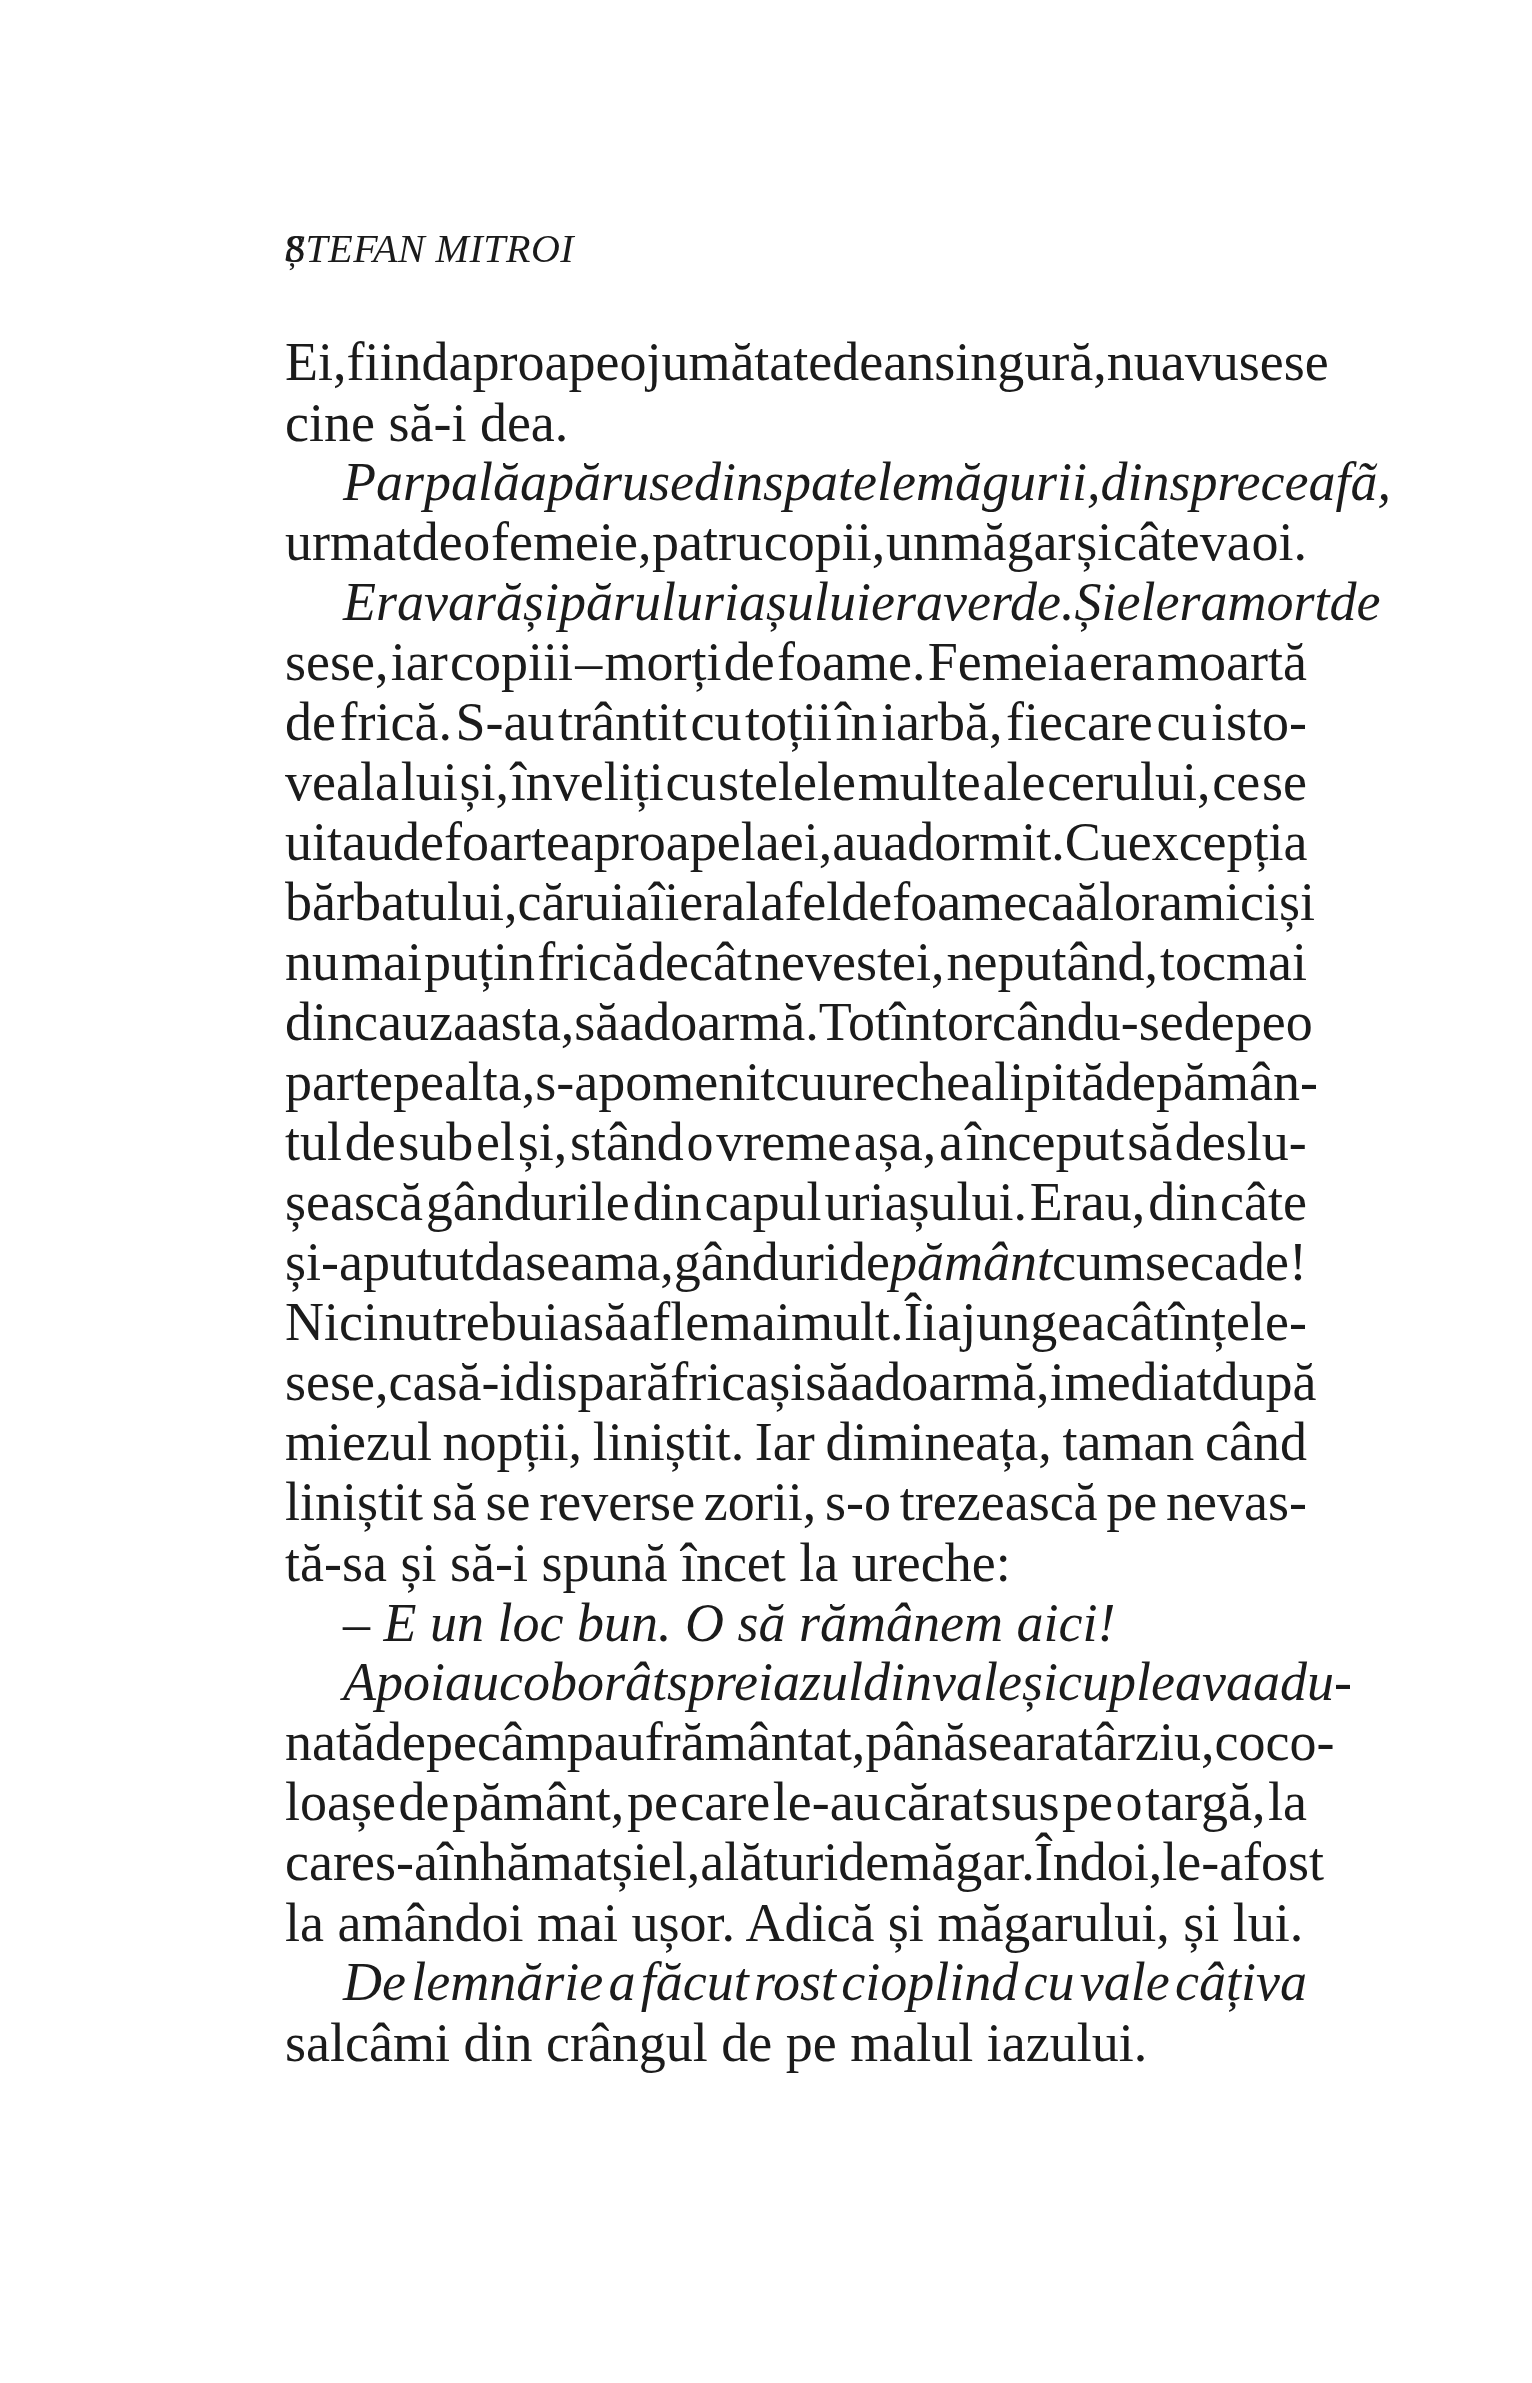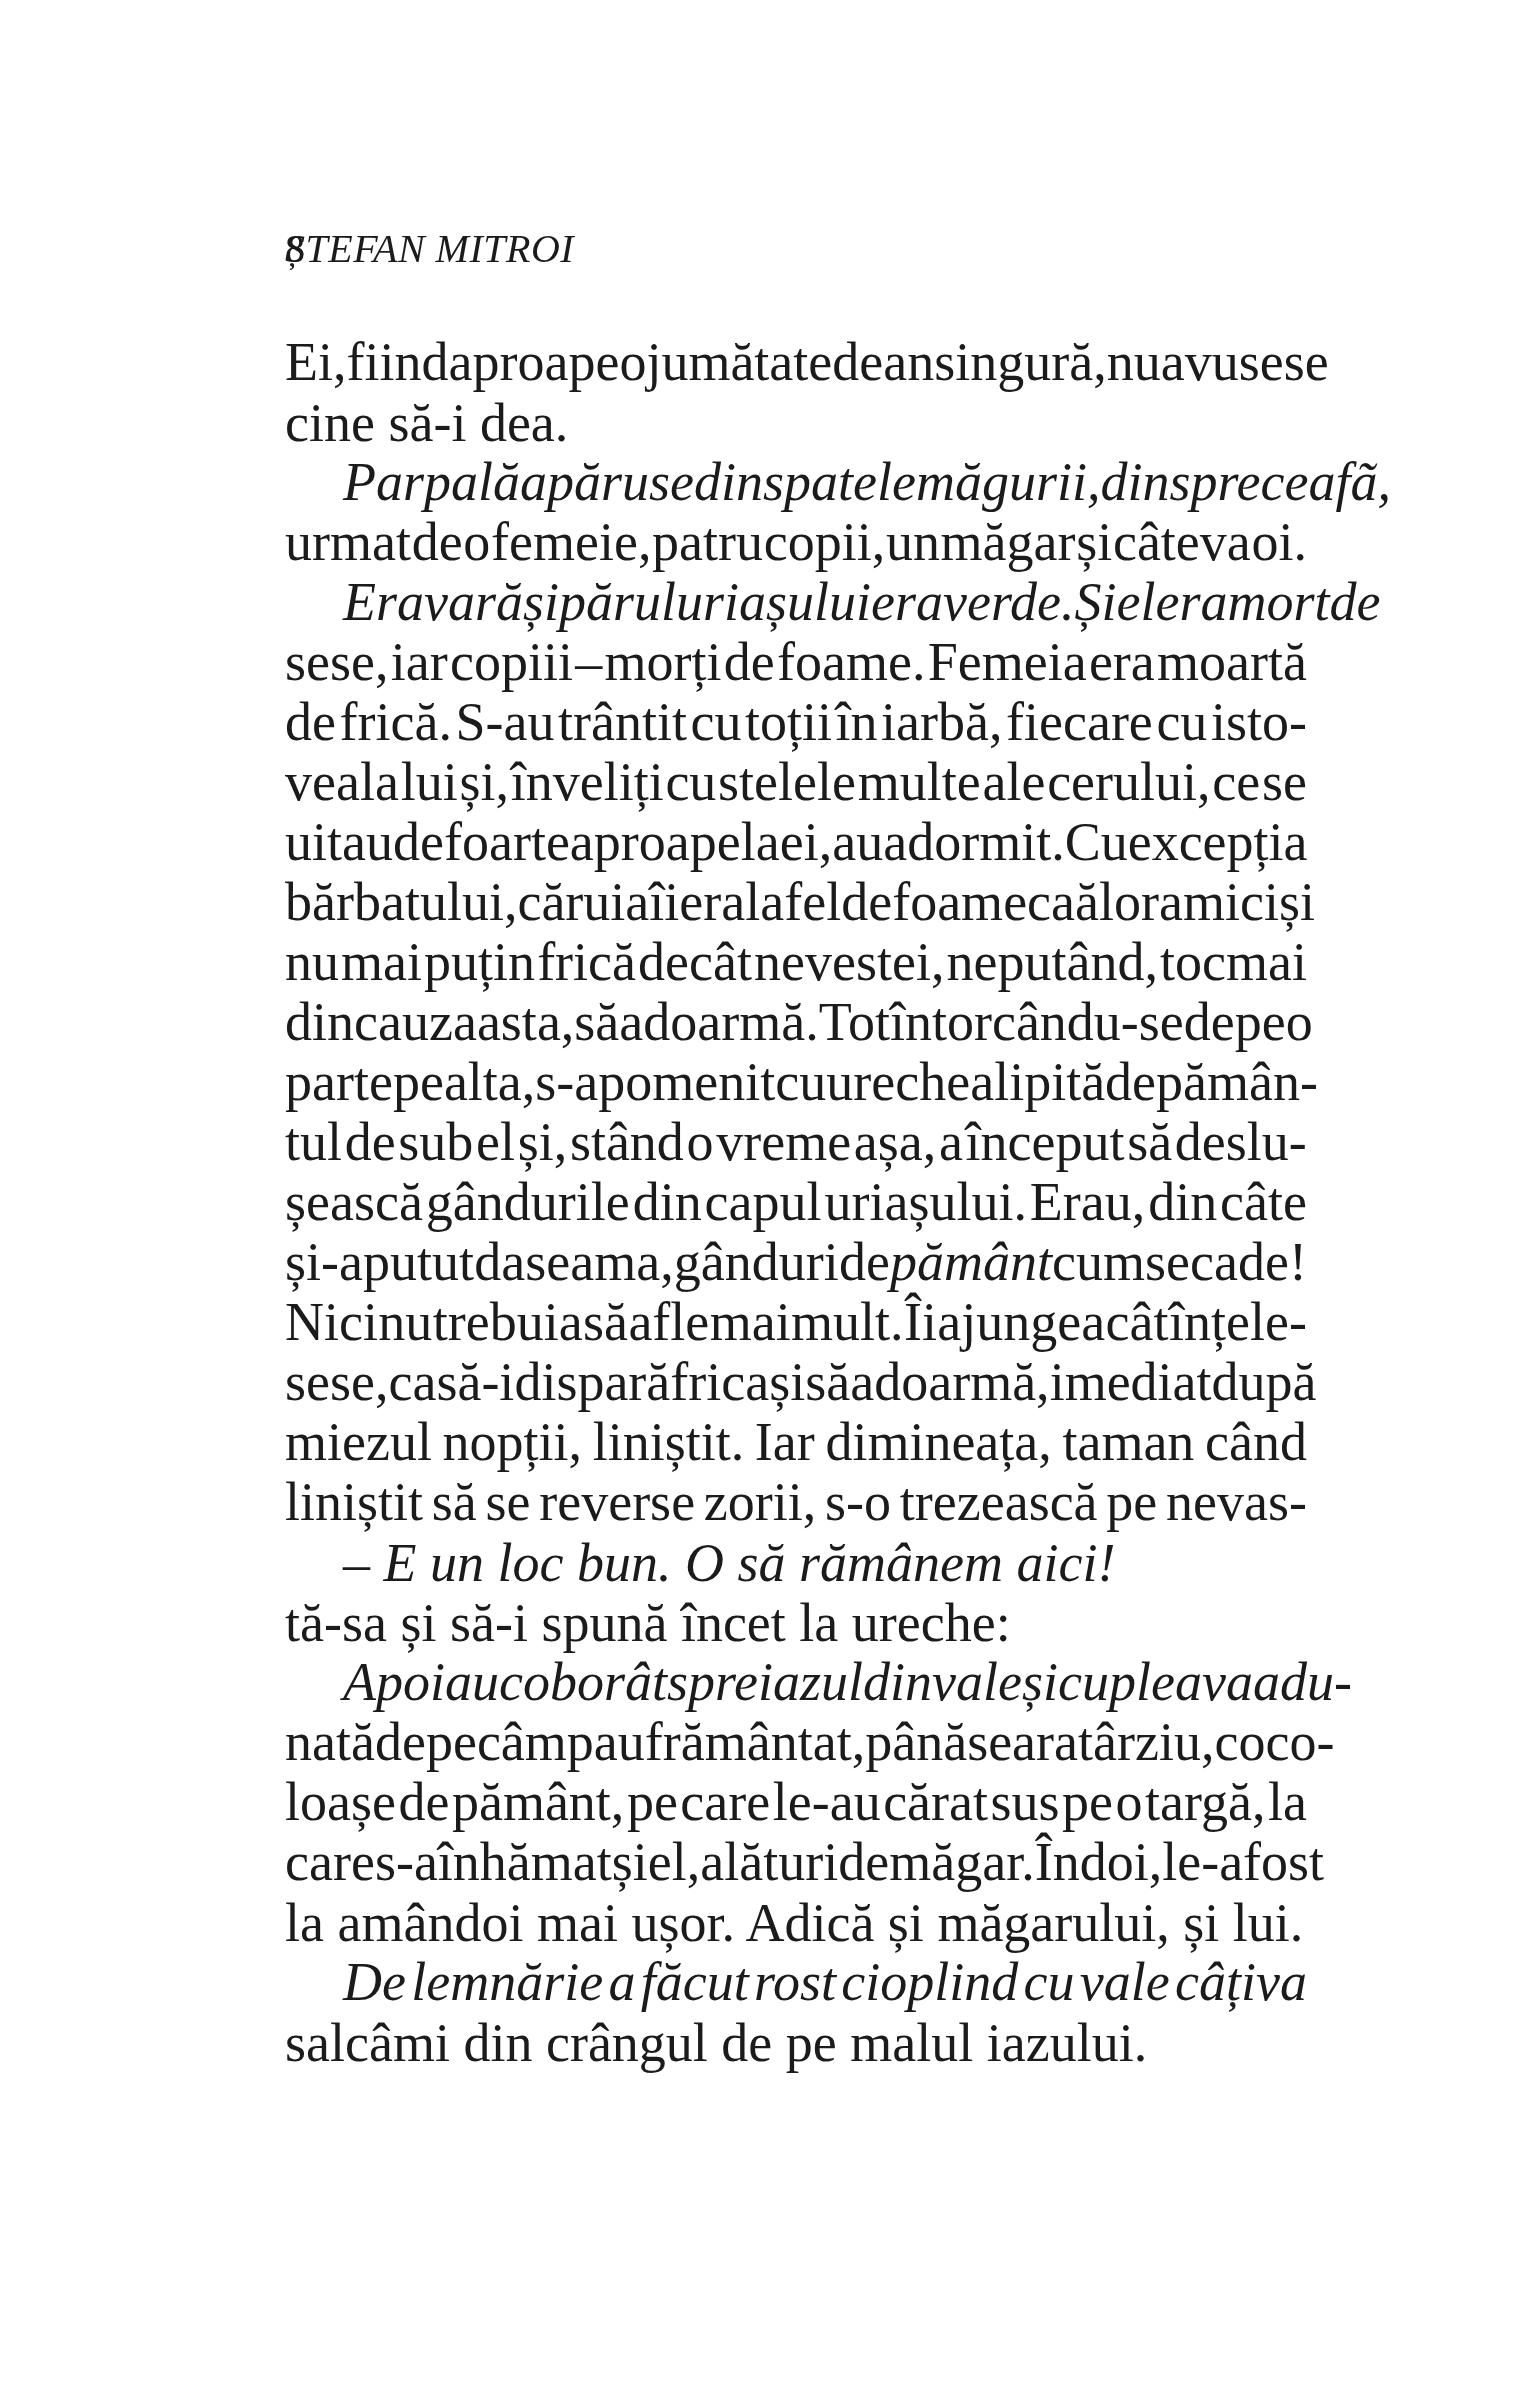--- a/index.html
+++ b/index.html
@@ -295,22 +295,22 @@
         <span>liniștit</span>
         <span>să</span>
         <span>se</span>
         <span>reverse</span>
         <span>zorii,</span>
         <span>s-o</span>
         <span>trezească</span>
         <span>pe</span>
         <span>nevas-</span>
       </div>
+      <div class="line left"><span>tă-sa și să-i spună încet la ureche:</span></div>
       <div class="line left indent"><span>– E un loc bun. O să rămânem aici!</span></div>
-      <div class="line left"><span>tă-sa și să-i spună încet la ureche:</span></div>
       <div class="line just indent">
         <span>Apoi</span>
         <span>au</span>
         <span>coborât</span>
         <span>spre</span>
         <span>iazul</span>
         <span>din</span>
         <span>vale</span>
         <span>și</span>
         <span>cu</span>

